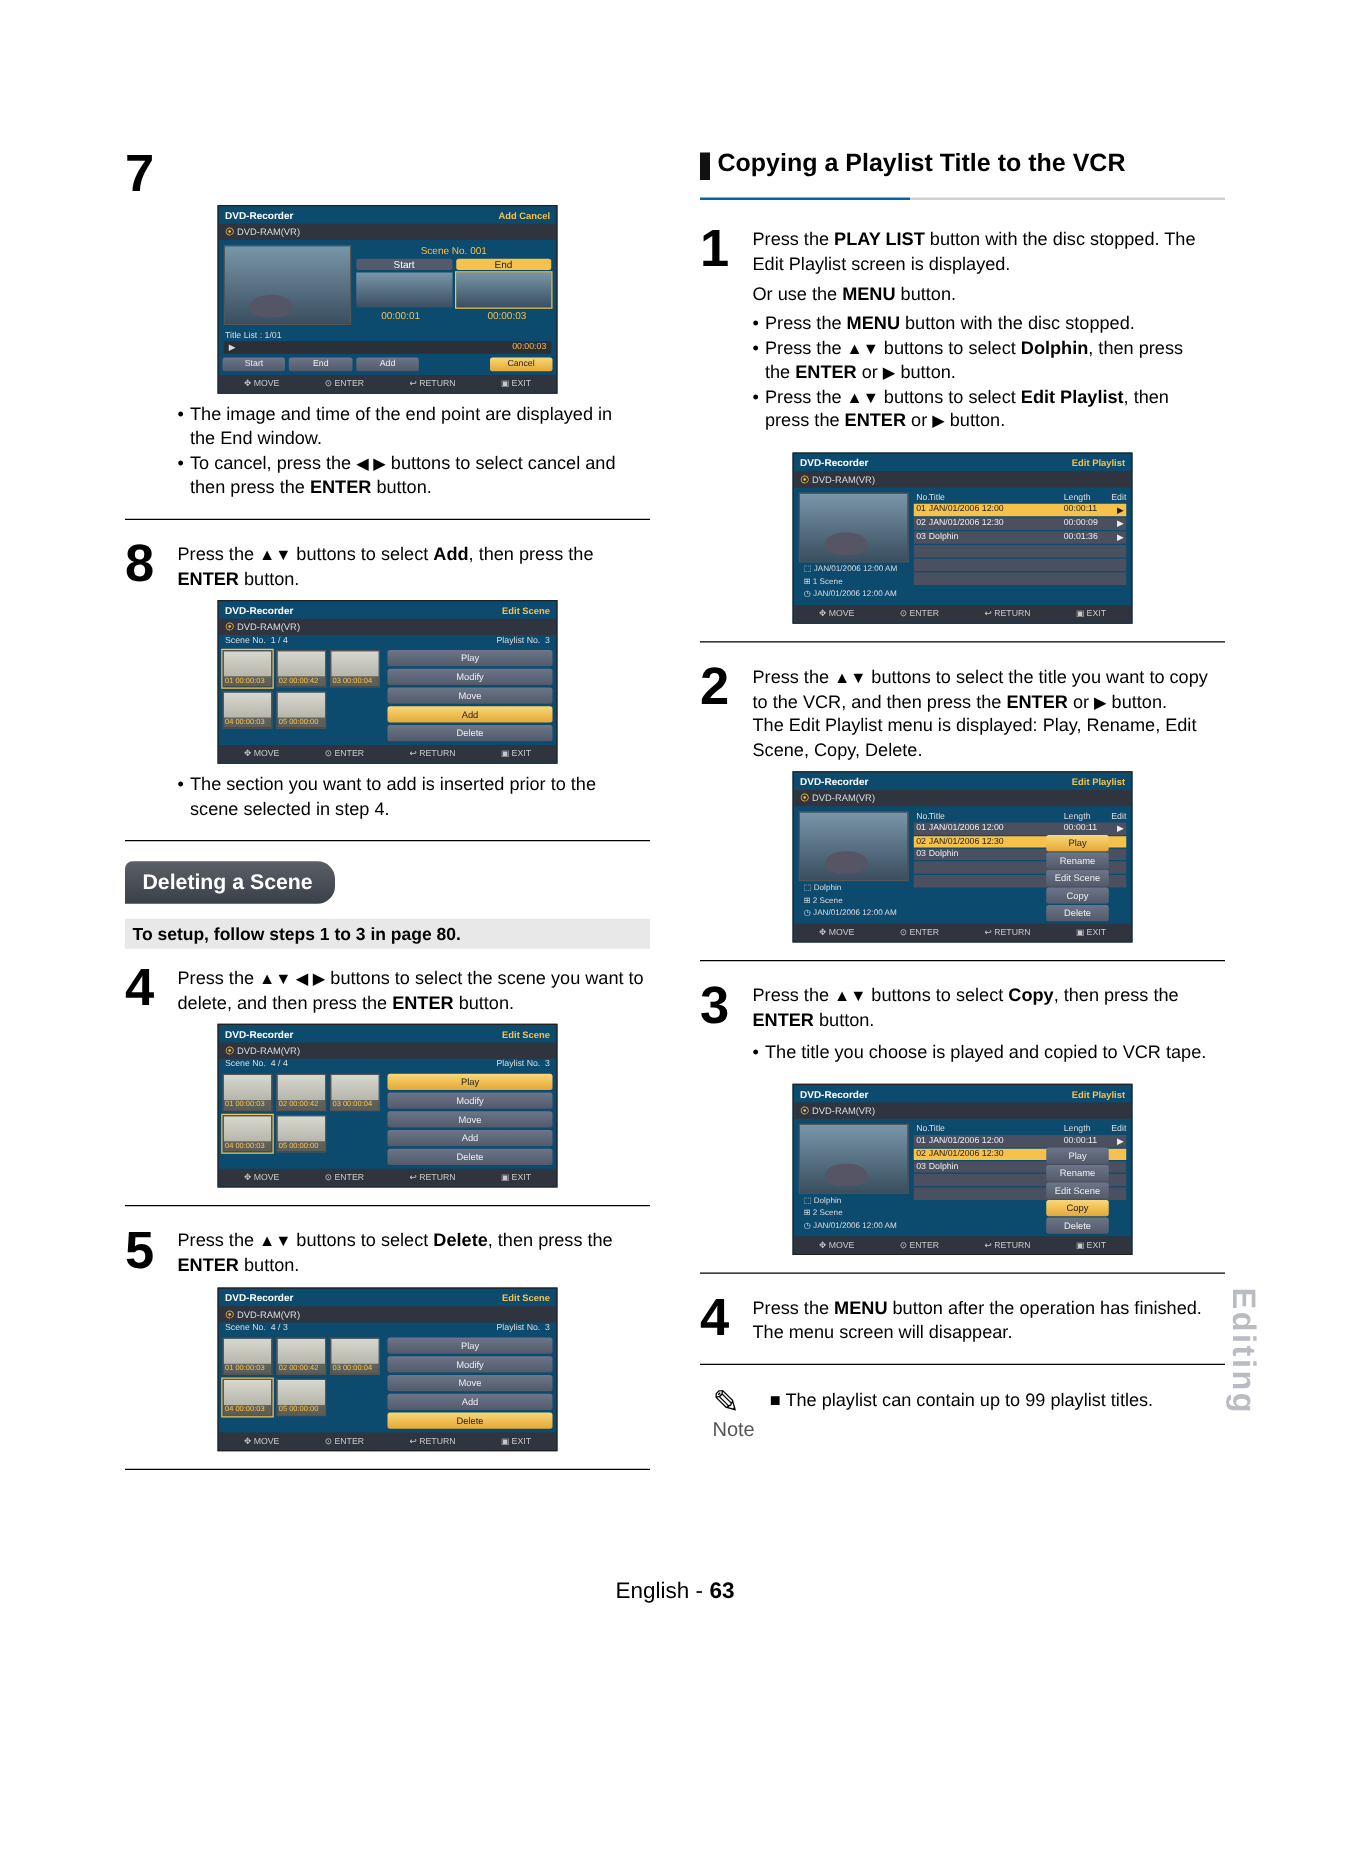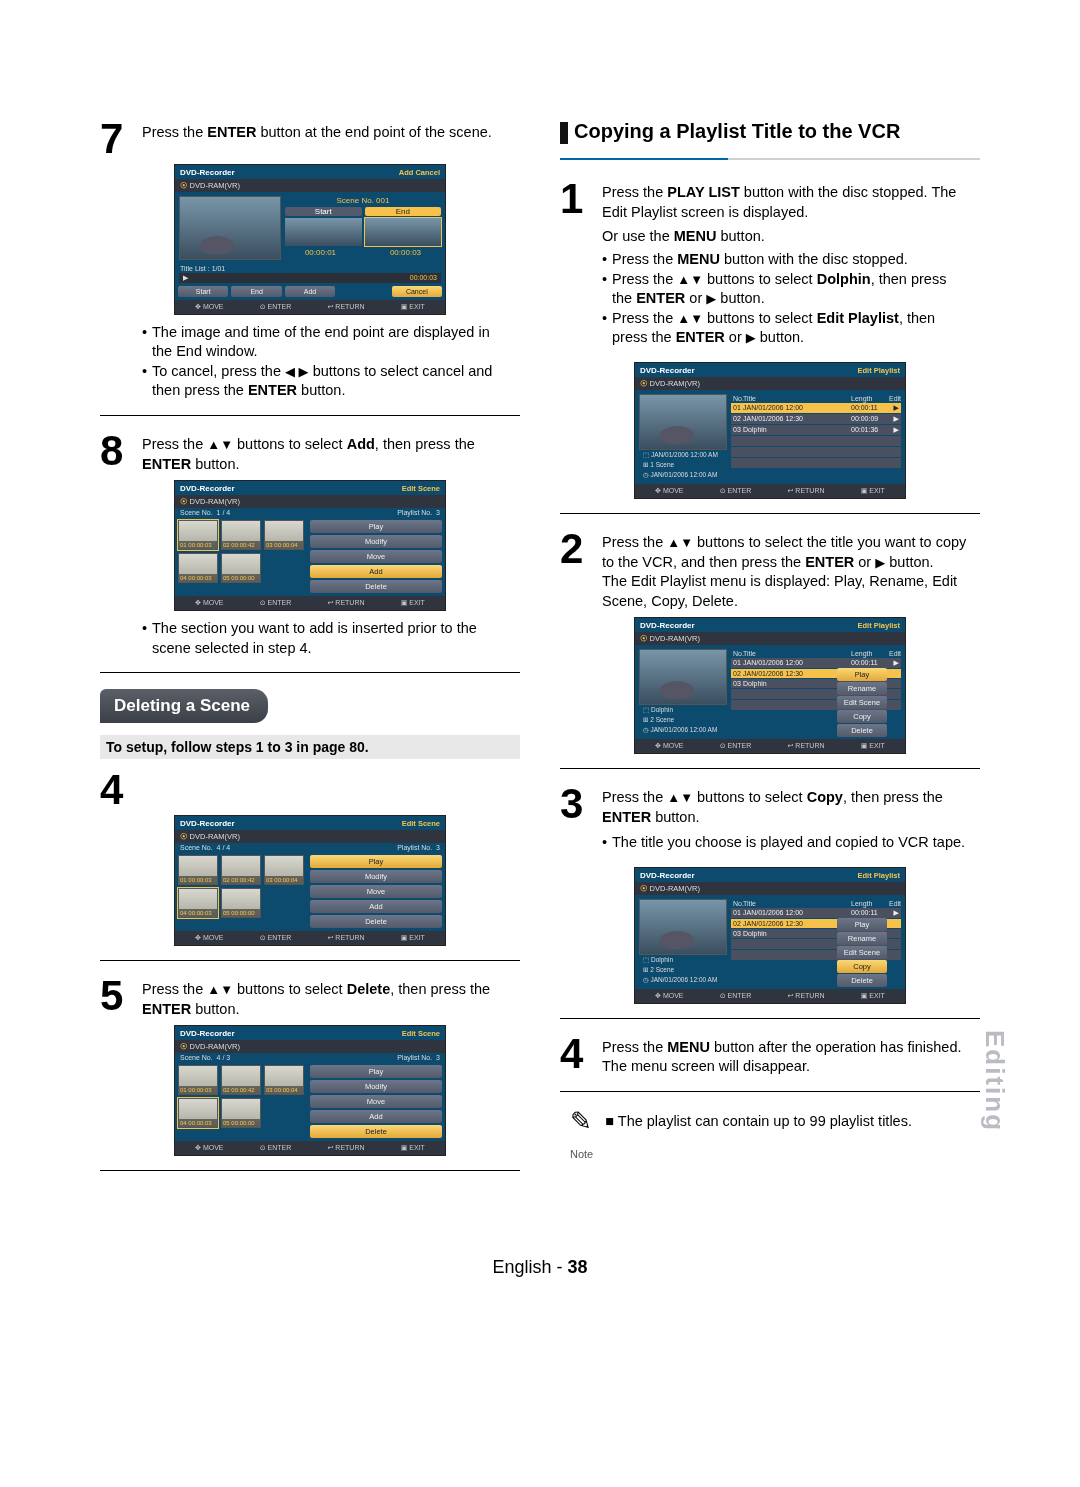--- a/index.html
+++ b/index.html
@@ -256,23 +256,23 @@
     gap: 12px;
     align-items: flex-start;
     padding-left: 10px;
     margin-top: 20px;
   }
   .note-icon {
     font-size: 26px;
     line-height: 0.7;
   }
   .note-label {
-    font-size: 11px;
+    font-size: 16px;
     color: #555;
-    margin-top: 18px;
+    margin-top: 6px;
   }
   .note-text {
     font-size: 14.5px;
     line-height: 1.35;
   }
   .sidetab {
     position: absolute;
     right: 70px;
     top: 1030px;
     writing-mode: vertical-rl;
@@ -291,23 +291,20 @@
 </head>
 <body>
 
 <div class="page">
 
   <div class="col">
 
     
     <div class="step">
       <div class="stepnum">7</div>
-      <div class="steptext">
-        <span>Press the </span><span class="bold">ENTER</span><span> button at the end point of the scene.</span>
-      </div>
     </div>
 
     
     <div class="ui">
       <div class="hdr">
         <span>DVD-Recorder</span>
         <span class="right">Add Cancel</span>
       </div>
       <div class="sub"><span style="color:#f6c24c">⦿</span> <span>DVD-RAM(VR)</span></div>
       <div class="body">
@@ -424,20 +421,23 @@
         </div>
     </div>
     <hr class="hr1">
 
     <div class="subhead-pill">Deleting a Scene</div>
     <div class="subnote-bar">To setup, follow steps 1 to 3 in page 80.</div>
 
     
     <div class="step">
       <div class="stepnum">4</div>
+      <div class="steptext">
+        <span>Press the </span><span class="arrow">▲▼ ◀ ▶</span><span> buttons to select the scene you want to delete, and then press the </span><span class="bold">ENTER</span><span> button.</span>
+      </div>
     </div>
 
     <div class="ui">
       <div class="hdr">
           <span>DVD-Recorder</span>
           <span class="right">Edit Scene</span>
         </div>
       <div class="sub"><span style="color:#f6c24c">⦿</span> <span>DVD-RAM(VR)</span></div>
       <div class="row2">
           <span><span>Scene No.</span>&nbsp;&nbsp;<span>4 / 4</span></span>
@@ -771,14 +771,14 @@
       </div>
       <div class="note-text">■ <span>The playlist can contain up to 99 playlist titles.</span></div>
     </div>
 
   </div>
 </div>
 
 <div class="sidetab">Editing</div>
 
 <div class="pgfoot">
-  <span>English - </span><span class="bold">38</span>
+  <span>English - </span><span class="bold">63</span>
 </div>
 
 </body></html>

